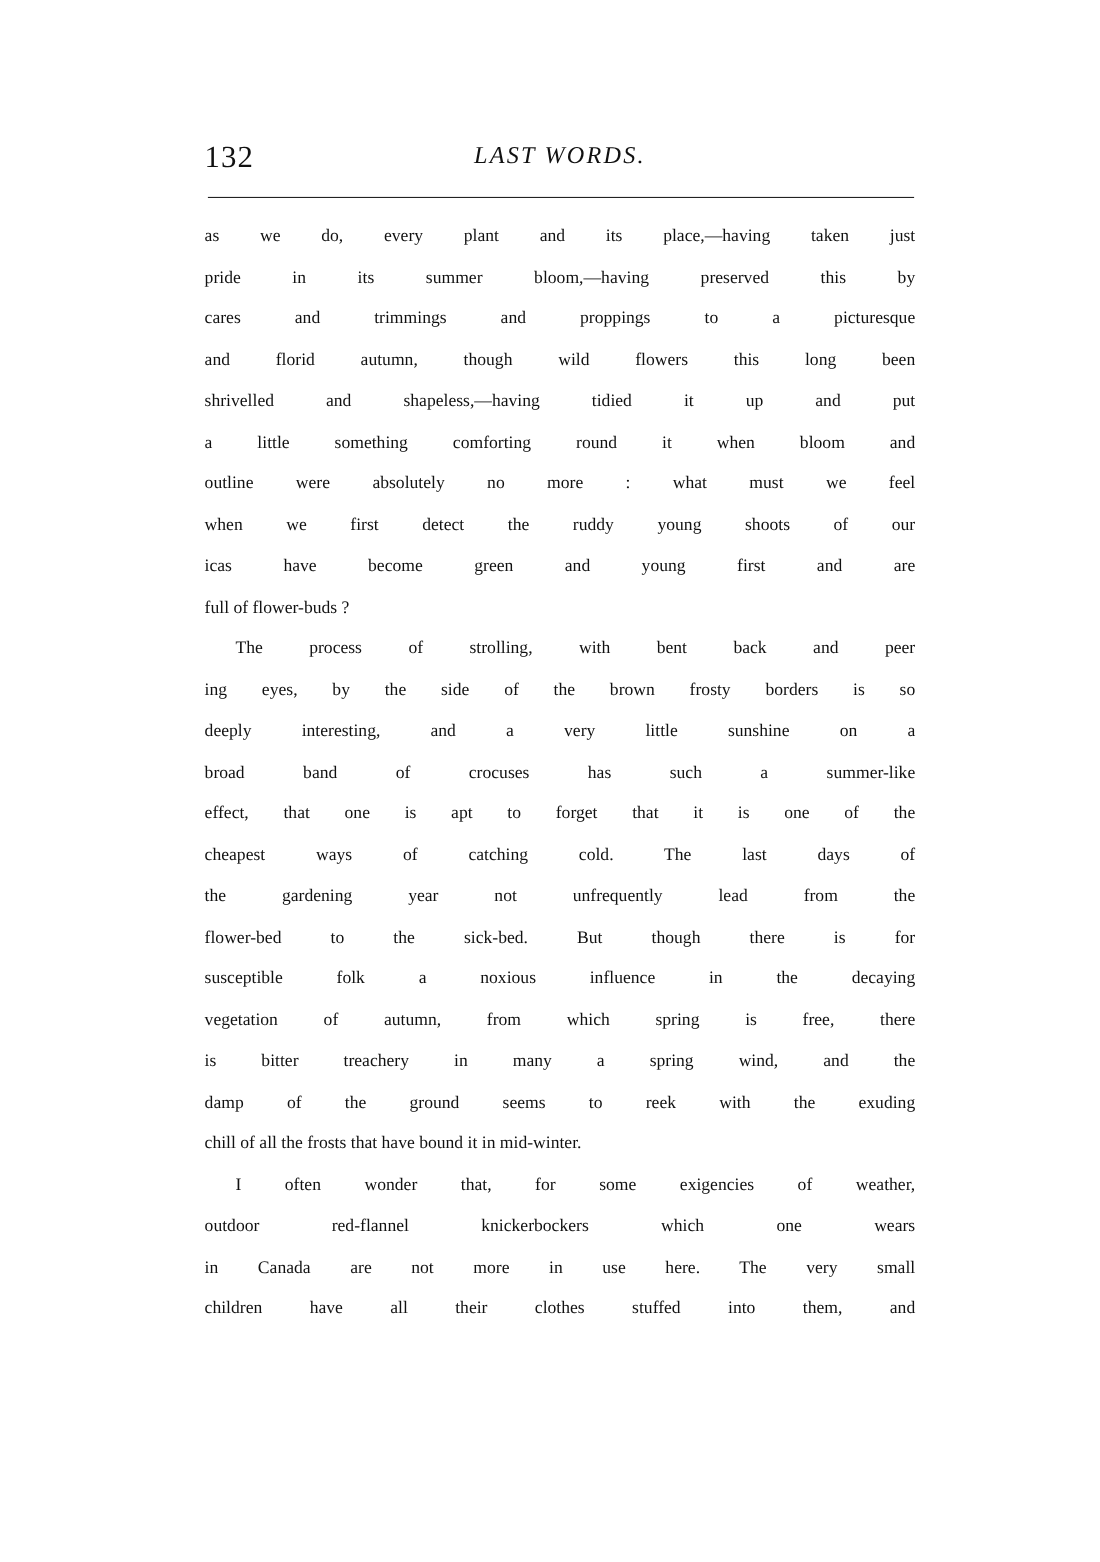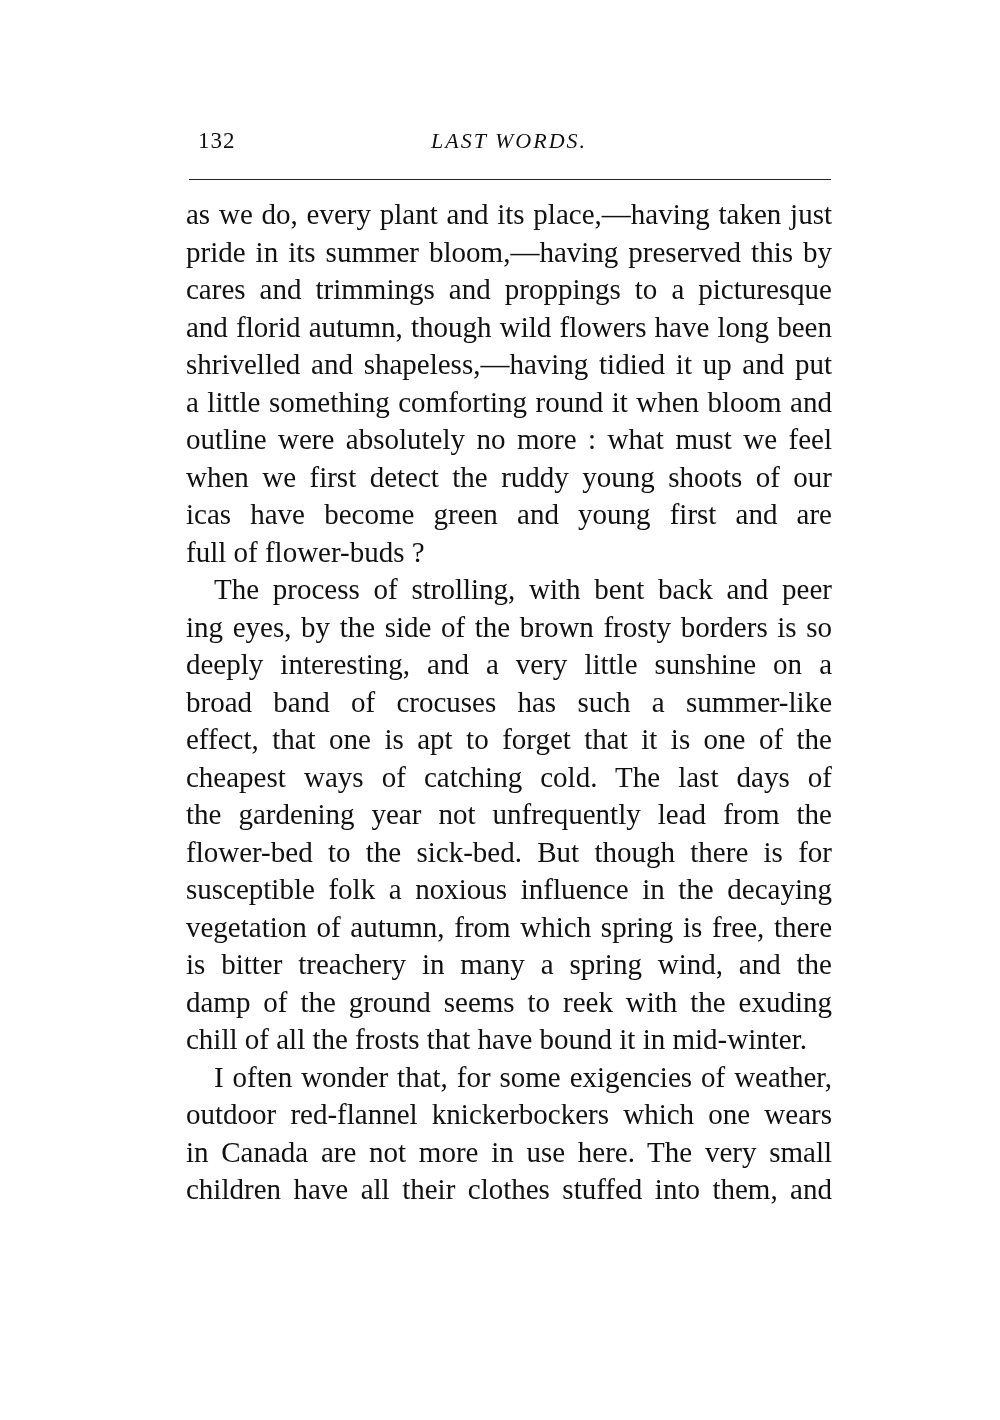--- a/index.html
+++ b/index.html
@@ -24,23 +24,23 @@
     }
     .running-head {
       position: absolute;
       left: 186px;
       top: 128px;
       width: 646px;
       height: 32px;
     }
     .page-number {
       position: absolute;
-      left: 12px;
+      left: 0;
       top: 0;
-      font-size: 23px;
+      font-size: 28px;
       letter-spacing: 1px;
     }
     .running-title {
       position: absolute;
       left: 0;
       width: 646px;
       top: 0;
       text-align: center;
       font-style: italic;
       font-size: 22px;
@@ -57,21 +57,21 @@
     .body-text {
       position: absolute;
       left: 186px;
       top: 196px;
       width: 646px;
     }
     .line {
       display: block;
       height: 37.5px;
       line-height: 37.5px;
-      font-size: 29px;
+      font-size: 16px;
       white-space: nowrap;
       text-align: justify;
       text-align-last: justify;
     }
     .line.last {
       text-align-last: left;
     }
     .line.indent {
       padding-left: 28px;
     }
@@ -87,21 +87,21 @@
   </div>
 
   <div class="rule"></div>
 
   <div class="body-text">
 
     <div>
       <span class="line">as we do, every plant and its place,—having taken just</span>
       <span class="line">pride in its summer bloom,—having preserved this by</span>
       <span class="line">cares and trimmings and proppings to a picturesque</span>
-      <span class="line">and florid autumn, though wild flowers have long been</span>
+      <span class="line">and florid autumn, though wild flowers this long been</span>
       <span class="line">shrivelled and shapeless,—having tidied it up and put</span>
       <span class="line">a little something comforting round it when bloom and</span>
       <span class="line">outline were absolutely no more : what must we feel</span>
       <span class="line">when we first detect the ruddy young shoots of our</span>
       <span class="line">icas have become green and young first and are</span>
       <span class="line last">full of flower-buds ?</span>
     </div>
 
     <div>
       <span class="line indent">The process of strolling, with bent back and peer</span>

